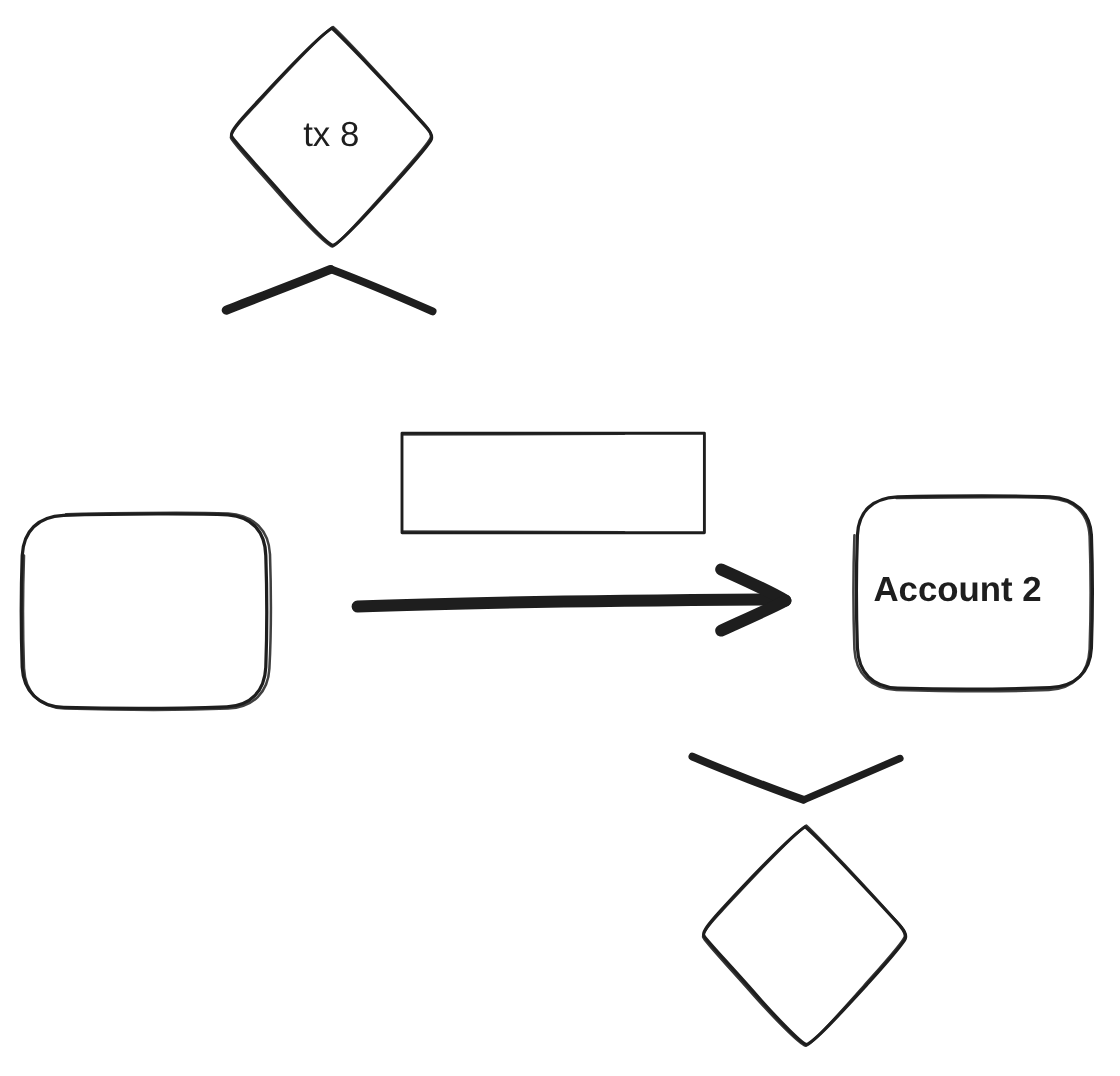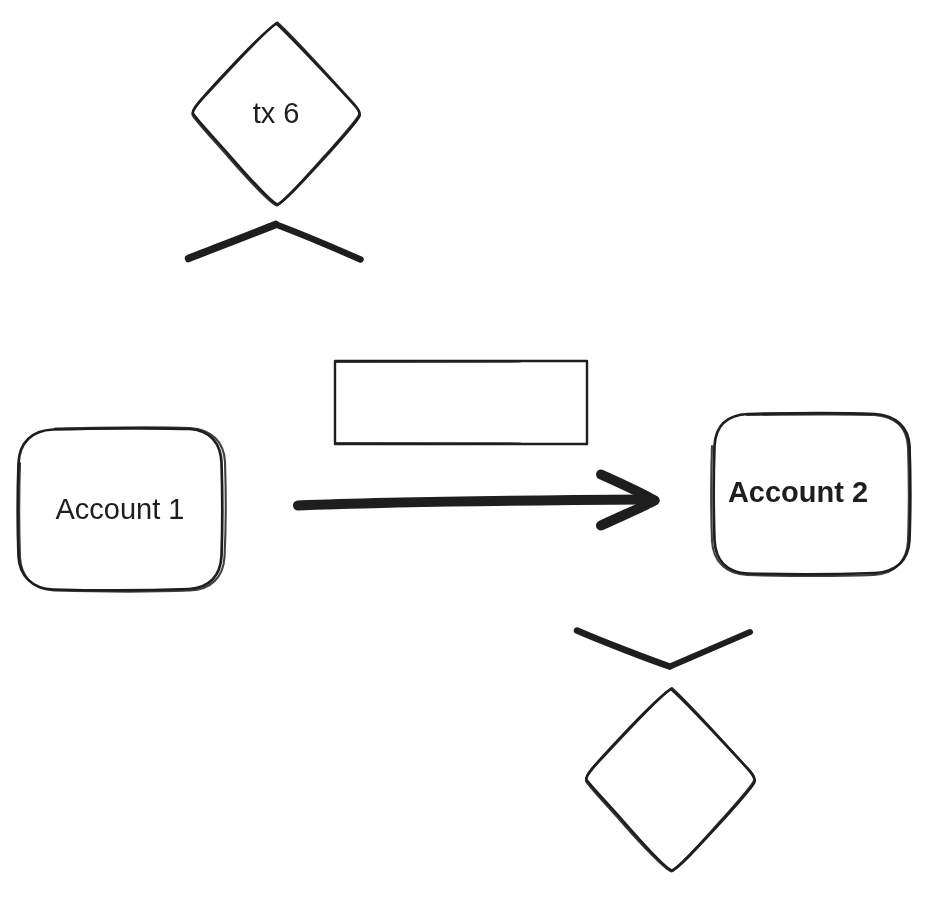--- a/index.html
+++ b/index.html
@@ -174,21 +174,20 @@
                  C 698.5 845.5, 678 869, 671.5 871.5
                  C 666 870, 643 846.5, 622.5 823
                  C 603.5 801.5, 587 784.5, 586 781
                  C 585 777.5, 591 770, 601.5 759
                  C 623 736, 660.5 695, 672 688 Z" stroke-width="2.1" opacity="0.9"></path>
       </g>
 
     </g>
   </svg>
 
-  <div class="node-label label-tx1">tx 6</div>
+  <div class="node-label label-tx1">tx 8</div>
 
-  <div class="node-label label-account1">Account 1</div>
 
 
   <div class="node-label label-account2">Account 2</div>
 
 
 </div>
 
 </body></html>

